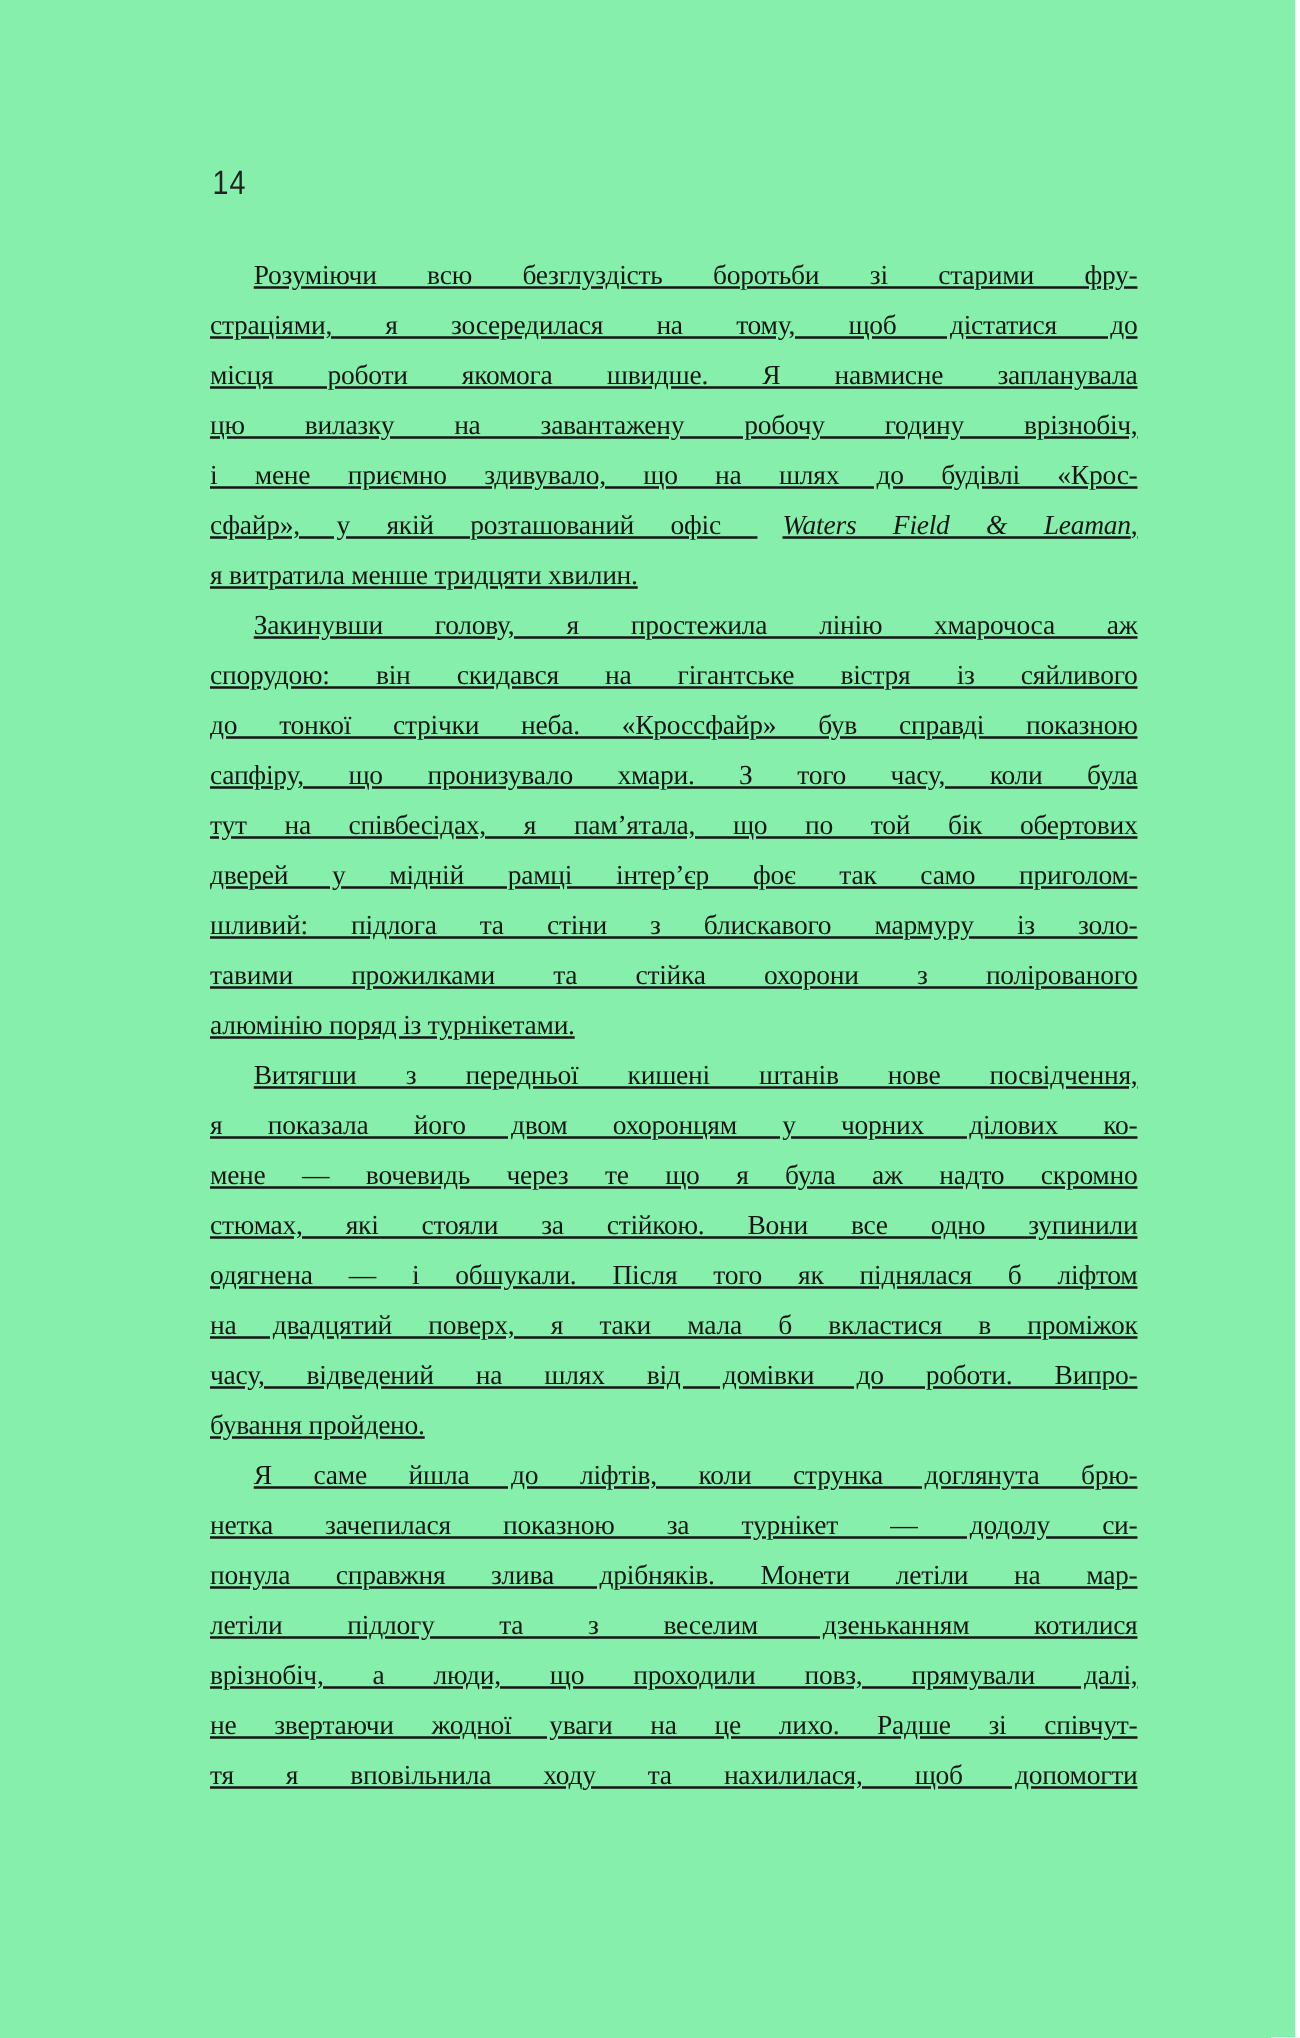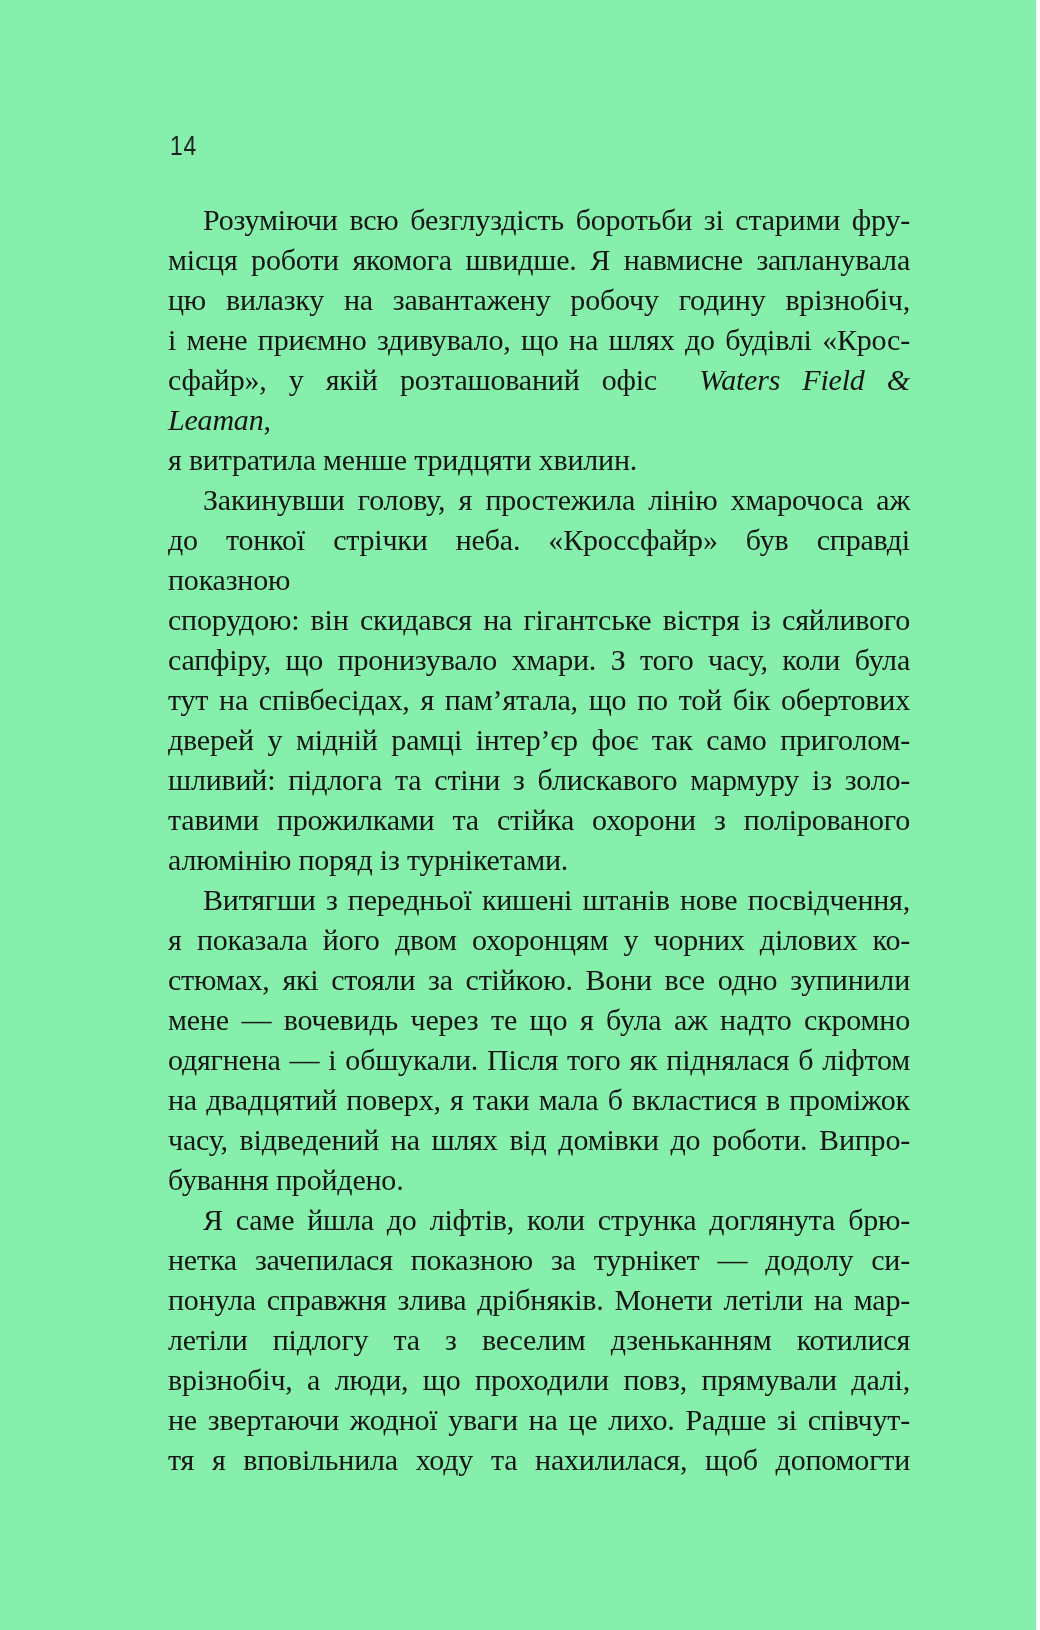--- a/index.html
+++ b/index.html
@@ -22,23 +22,24 @@
     color: #222222;
     transform: scaleX(0.85);
     transform-origin: left top;
     letter-spacing: 1px;
   }
   .textblock {
     position: absolute;
     left: 168px;
     top: 200px;
     width: 742px;
-    font-size: 30px;
+    font-size: 22px;
     line-height: 40px;
     letter-spacing: -0.2px;
+    text-decoration: underline;
   }
   .para { margin: 0; padding: 0; }
   .line {
     text-align: justify;
     text-align-last: justify;
   }
   .line.end { text-align: center; text-align-last: left; }
   .line.first { text-indent: 35px; }
   .it { font-style: italic; margin-left: 20px; }
 </style>
@@ -46,44 +47,45 @@
 <body>
 
 <div class="page">
 
   <div class="pagenum">14</div>
 
   <div class="textblock">
 
     <div class="para">
       <div class="line first">Розуміючи всю безглуздість боротьби зі старими фру-</div>
+      <div class="line">страціями, я зосередилася на тому, щоб дістатися до</div>
       <div class="line">місця роботи якомога швидше. Я навмисне запланувала</div>
       <div class="line">цю вилазку на завантажену робочу годину врізнобіч,</div>
       <div class="line">і мене приємно здивувало, що на шлях до будівлі «Крос-</div>
       <div class="line"><span>сфайр», у якій розташований офіс </span><span class="it">Waters Field &amp; Leaman</span><span>,</span></div>
       <div class="line end">я витратила менше тридцяти хвилин.</div>
     </div>
 
     <div class="para">
       <div class="line first">Закинувши голову, я простежила лінію хмарочоса аж</div>
+      <div class="line">спорудою: він скидався на гігантське вістря із сяйливого</div>
       <div class="line">до тонкої стрічки неба. «Кроссфайр» був справді показною</div>
-      <div class="line">спорудою: він скидався на гігантське вістря із сяйливого</div>
       <div class="line">сапфіру, що пронизувало хмари. З того часу, коли була</div>
       <div class="line">тут на співбесідах, я пам’ятала, що по той бік обертових</div>
       <div class="line">дверей у мідній рамці інтер’єр фоє так само приголом-</div>
       <div class="line">шливий: підлога та стіни з блискавого мармуру із золо-</div>
       <div class="line">тавими прожилками та стійка охорони з полірованого</div>
       <div class="line end">алюмінію поряд із турнікетами.</div>
     </div>
 
     <div class="para">
       <div class="line first">Витягши з передньої кишені штанів нове посвідчення,</div>
       <div class="line">я показала його двом охоронцям у чорних ділових ко-</div>
+      <div class="line">мене — вочевидь через те що я була аж надто скромно</div>
       <div class="line">стюмах, які стояли за стійкою. Вони все одно зупинили</div>
-      <div class="line">мене — вочевидь через те що я була аж надто скромно</div>
       <div class="line">одягнена — і обшукали. Після того як піднялася б ліфтом</div>
       <div class="line">на двадцятий поверх, я таки мала б вкластися в проміжок</div>
       <div class="line">часу, відведений на шлях від домівки до роботи. Випро-</div>
       <div class="line end">бування пройдено.</div>
     </div>
 
     <div class="para">
       <div class="line first">Я саме йшла до ліфтів, коли струнка доглянута брю-</div>
       <div class="line">нетка зачепилася показною за турнікет — додолу си-</div>
       <div class="line">понула справжня злива дрібняків. Монети летіли на мар-</div>

